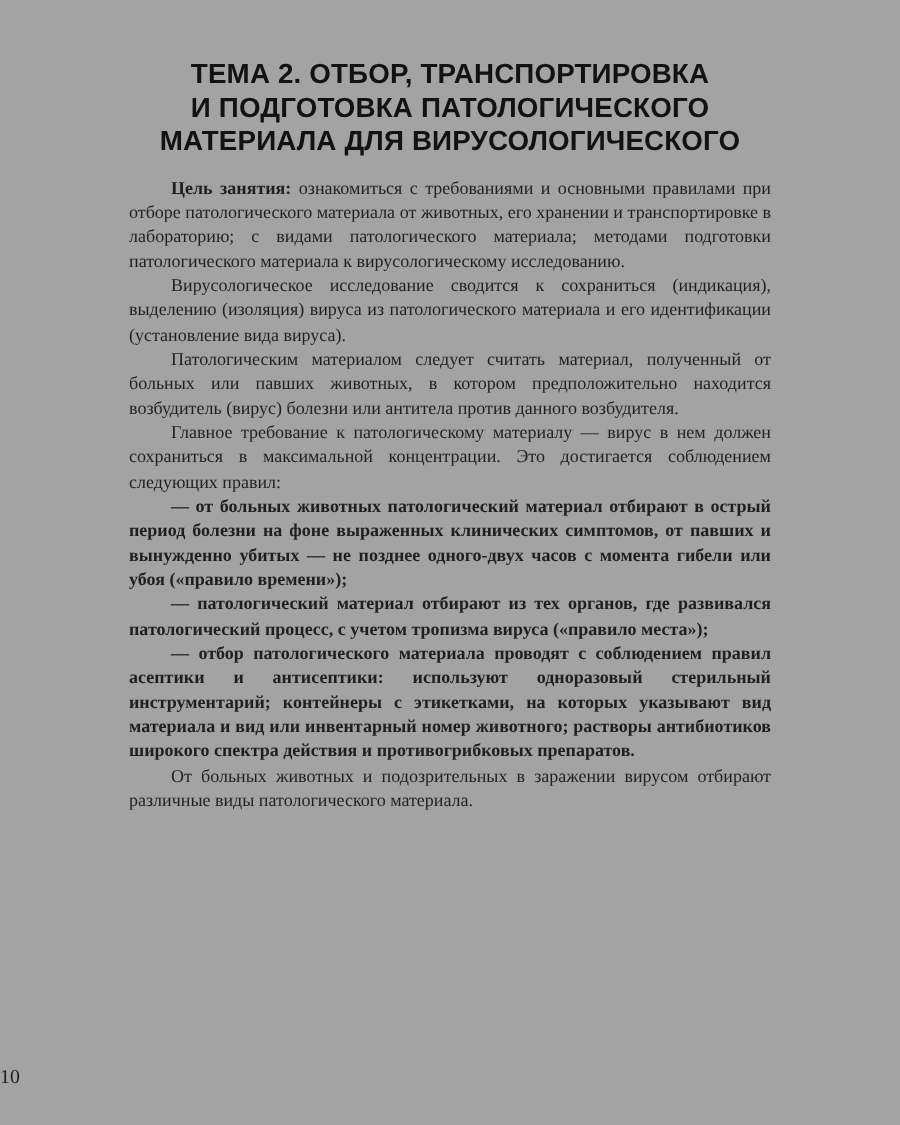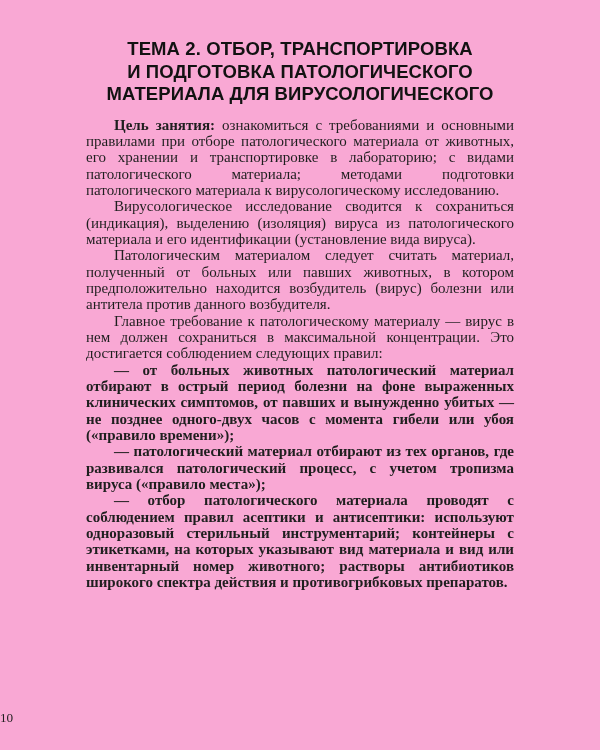--- a/index.html
+++ b/index.html
@@ -16,21 +16,21 @@
     overflow: hidden;
     position: relative;
   }
 
   .page {
     position: absolute;
     left: 0;
     top: 0;
     width: 600px;
     height: 750px;
-    background: #f9a8d4;
+    background: #a3a3a3;
   }
 
   .content {
     position: absolute;
     left: 86px;
     top: 0;
     width: 428px;
   }
 
   
@@ -46,21 +46,21 @@
     color: #121212;
   }
   .doc-title .tline {
     display: block;
     white-space: nowrap;
   }
 
   
   .body-text {
     padding-top: 11px;
-    font-size: 15px;
+    font-size: 12px;
     line-height: 16.35px;
     text-align: justify;
     text-justify: inter-word;
     color: #1f1f1f;
   }
 
   .body-text p {
     margin: 0;
     text-indent: 28px;
     text-align: justify;
@@ -112,20 +112,21 @@
 
 
       <p>Главное требование к патологическому материалу — вирус в нем должен сохраниться в максимальной концентрации. Это достигается соблюдением следующих правил:</p>
 
       <p class="dash-item">— от больных животных патологический материал отбирают в острый период болезни на фоне выраженных клинических симптомов, от павших и вынужденно убитых — не позднее одного-двух часов с момента гибели или убоя («правило времени»);</p>
 
       <p class="dash-item">— патологический материал отбирают из тех органов, где развивался патологический процесс, с учетом тропизма вируса («правило места»);</p>
 
       <p class="dash-item">— отбор патологического материала проводят с соблюдением правил асептики и антисептики: используют одноразовый стерильный инструментарий; контейнеры с этикетками, на которых указывают вид материала и вид или инвентарный номер животного; растворы антибиотиков широкого спектра действия и противогрибковых препаратов.</p>
 
+      <p>От больных животных и подозрительных в заражении вирусом отбирают различные виды патологического материала.</p>
 
 
     </div>
   </div>
 
   <div class="folio">10</div>
 
 </div>
 
 </body></html>

